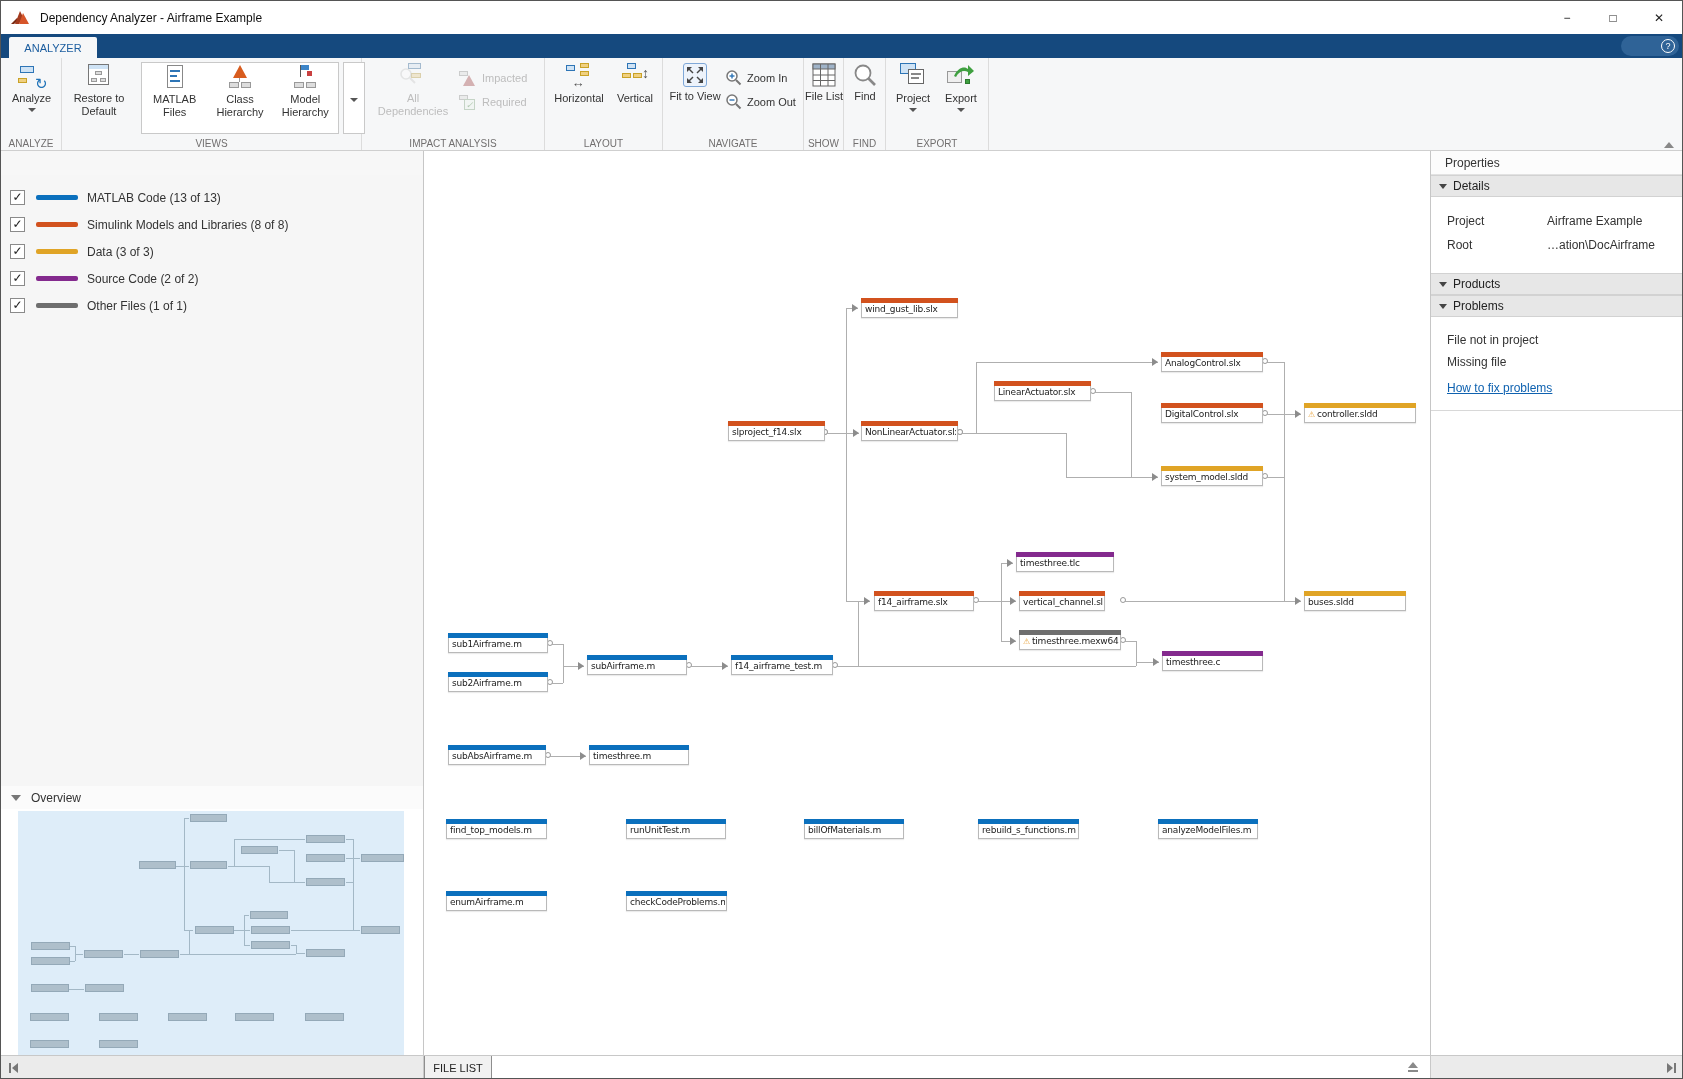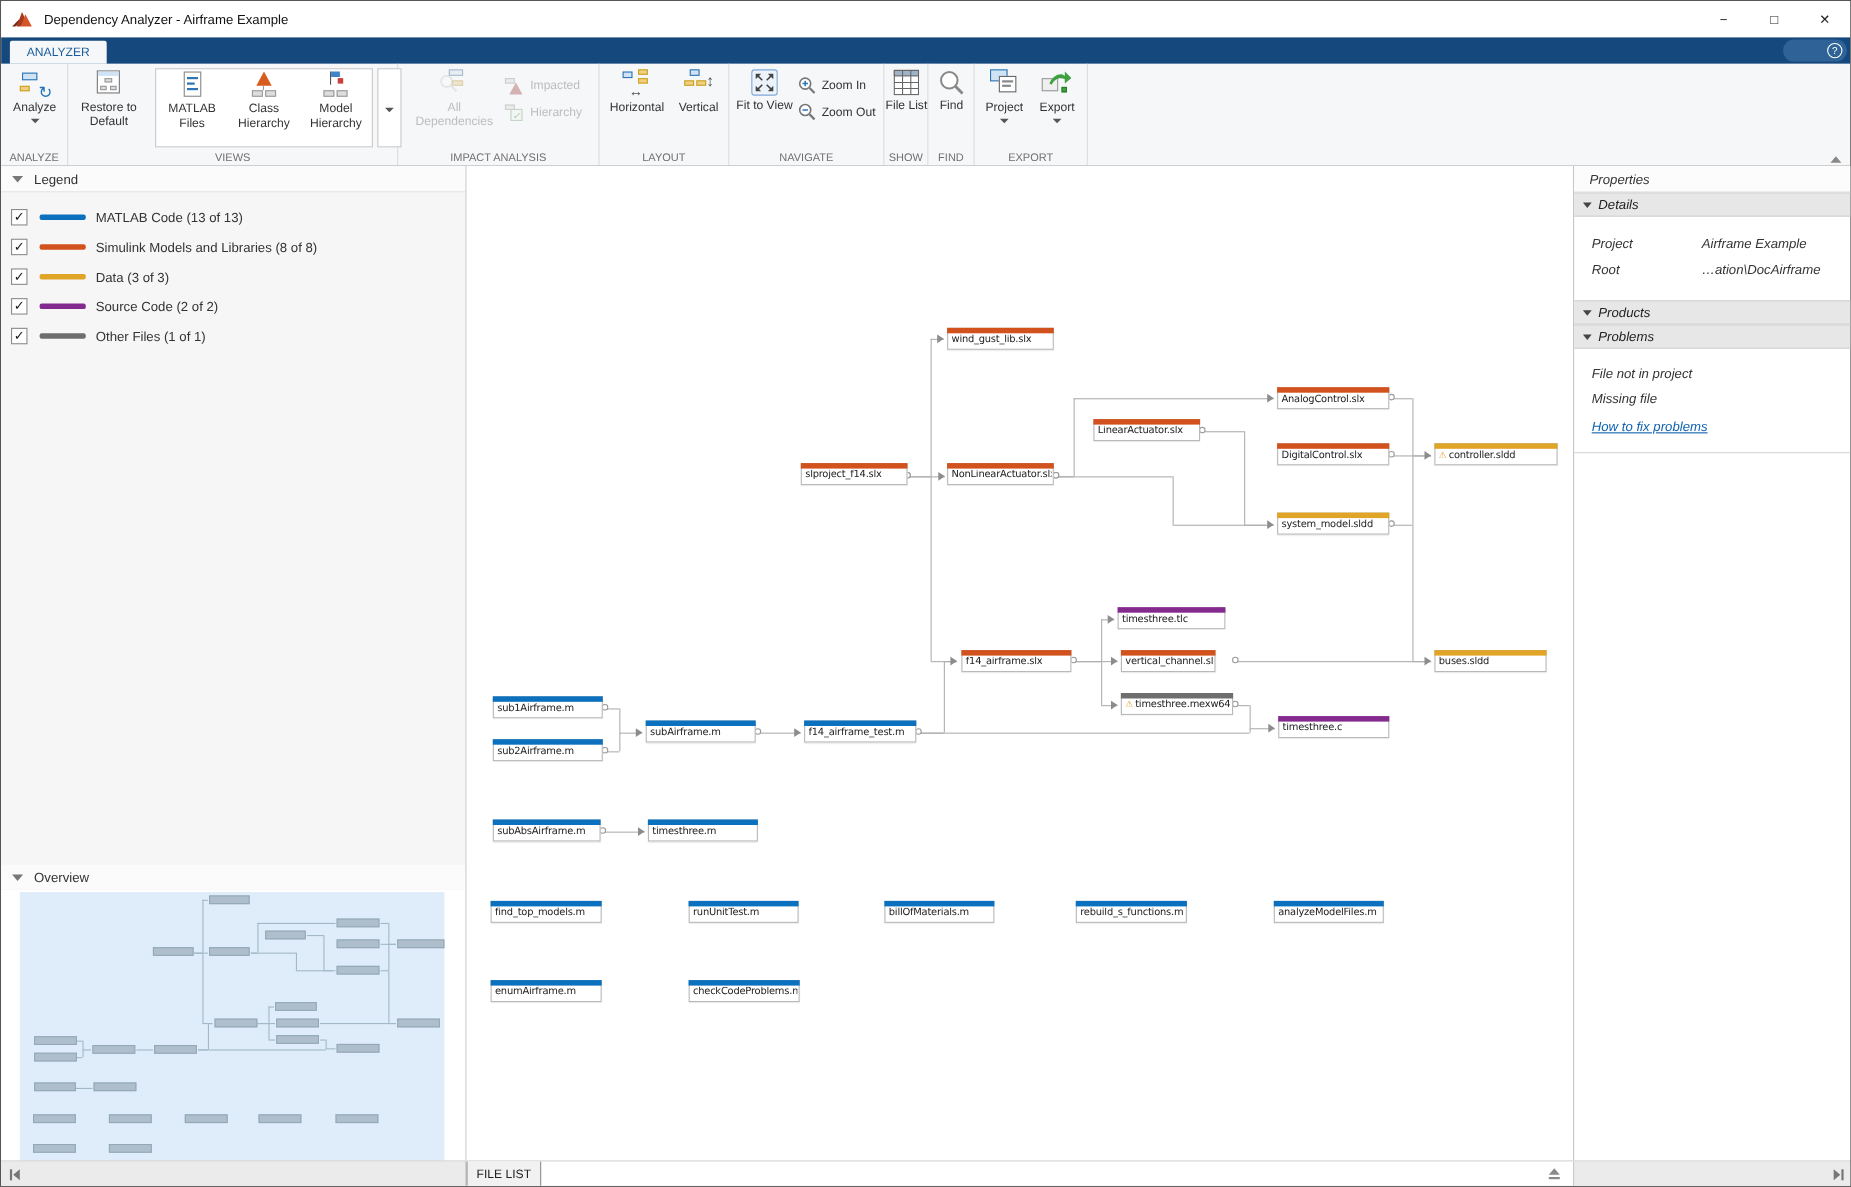--- a/index.html
+++ b/index.html
@@ -70,21 +70,21 @@
   .graph-layer{position:absolute;left:-424px;top:-150px;width:1683px;height:1079px;}
   .eseg{position:absolute;background:#AFAFAF;}
   .edot{position:absolute;width:6px;height:6px;border:1px solid #9a9a9a;border-radius:50%;background:#fff;}
   .earrow{position:absolute;width:0;height:0;border-top:4px solid transparent;border-bottom:4px solid transparent;border-left:6px solid #8C8C8C;}
   .gnode{position:absolute;height:20px;background:#fff;border:1px solid #B9B9B9;box-shadow:0 1px 1px rgba(0,0,0,.08);}
   .gbar{position:absolute;left:-1px;top:-1px;right:-1px;height:5px;}
   .glab{position:absolute;left:3px;top:5px;right:1px;font-size:9px;letter-spacing:-0.2px;color:#222;white-space:nowrap;overflow:hidden;
     font-family:"DejaVu Sans",sans-serif;}
   .gwarn{color:#E8A33D;font-size:8px;margin-right:2px;}
 
-  .right-panel{position:absolute;left:1429px;top:0;width:254px;height:100%;background:#fff;border-left:1px solid #c6c6c6;font-style:italic;}
+  .right-panel{position:absolute;left:1429px;top:0;width:254px;height:100%;background:#fff;border-left:1px solid #c6c6c6;}
   .rp-header{height:24px;background:#FCFCFC;border-bottom:1px solid #e2e2e2;display:flex;align-items:center;padding-left:14px;font-size:12px;color:#333;}
   .rp-sec-h{height:22px;background:#E7E7E7;border-top:1px solid #d2d2d2;border-bottom:1px solid #d2d2d2;
     display:flex;align-items:center;padding-left:8px;font-size:12px;color:#222;}
   .rp-tri{width:0;height:0;border-left:4px solid transparent;border-right:4px solid transparent;border-top:5px solid #444;margin-right:6px;}
   .rp-block{padding:12px 0 16px 0;}
   .rp-row{height:24px;display:flex;align-items:center;padding-left:16px;font-size:12px;color:#333;}
   .rp-key{width:100px;flex:0 0 auto;}
   .rp-item{height:24px;display:flex;align-items:center;padding-left:16px;font-size:12px;color:#333;}
   .rp-prob{height:22px;display:flex;align-items:center;padding-left:16px;font-size:12px;color:#333;}
   .rp-link{margin:8px 0 0 16px;font-size:12px;color:#0F62B0;text-decoration:underline;display:inline-block;}
@@ -212,21 +212,21 @@
           <i class="r-gray" style="left:0;top:1px;width:9px;height:5px"></i>
           <i style="left:4px;top:5px;width:0;height:0;border-left:6px solid transparent;border-right:6px solid transparent;border-bottom:11px solid #CC5555"></i>
         </div>
         <span class="slabel">Impacted</span>
       </div>
       <div class="smallbtn dis" style="left:97px;top:36px">
         <div class="icobox" style="width:18px;height:16px">
           <i class="r-gray" style="left:0;top:1px;width:9px;height:5px"></i>
           <i style="left:5px;top:5px;width:11px;height:11px;border:1px solid #7FAF7F;background:#EAF5EA;color:#4E9A4E;font-size:9px;line-height:10px;text-align:center">✓</i>
         </div>
-        <span class="slabel">Hierarchy</span>
+        <span class="slabel">Required</span>
       </div>
       <div class="rg-label">IMPACT ANALYSIS</div>
     </div>
 
     <div class="rgroup" style="width:118px">
       <div class="bigbtn" style="left:4px;width:60px">
         <div class="icobox">
           <i class="r-blue" style="left:1px;top:2px;width:9px;height:6px"></i>
           <i class="r-yel" style="left:15px;top:0;width:9px;height:5px"></i>
           <i class="r-yel" style="left:15px;top:8px;width:9px;height:5px"></i>
@@ -338,24 +338,20 @@
     </div>
 
     <div style="flex:1;position:relative">
       <div class="rib-collapse"></div>
     </div>
   </div>
 
   <div class="main">
 
     <div class="left-panel">
-      <div class="panel-header" style="top:0">
-        <div class="ph-tri"></div>
-        <span>Legend</span>
-      </div>
       <div class="legend-body" id="legend-items">
           <div class="lg-row">
             <div class="lg-cb">✓</div>
             <div class="lg-sw" style="background: rgb(11, 112, 189);"></div>
             <div class="lg-lab">MATLAB Code (13 of 13)</div>
           </div>
           <div class="lg-row">
             <div class="lg-cb">✓</div>
             <div class="lg-sw" style="background: rgb(210, 82, 30);"></div>
             <div class="lg-lab">Simulink Models and Libraries (8 of 8)</div>

